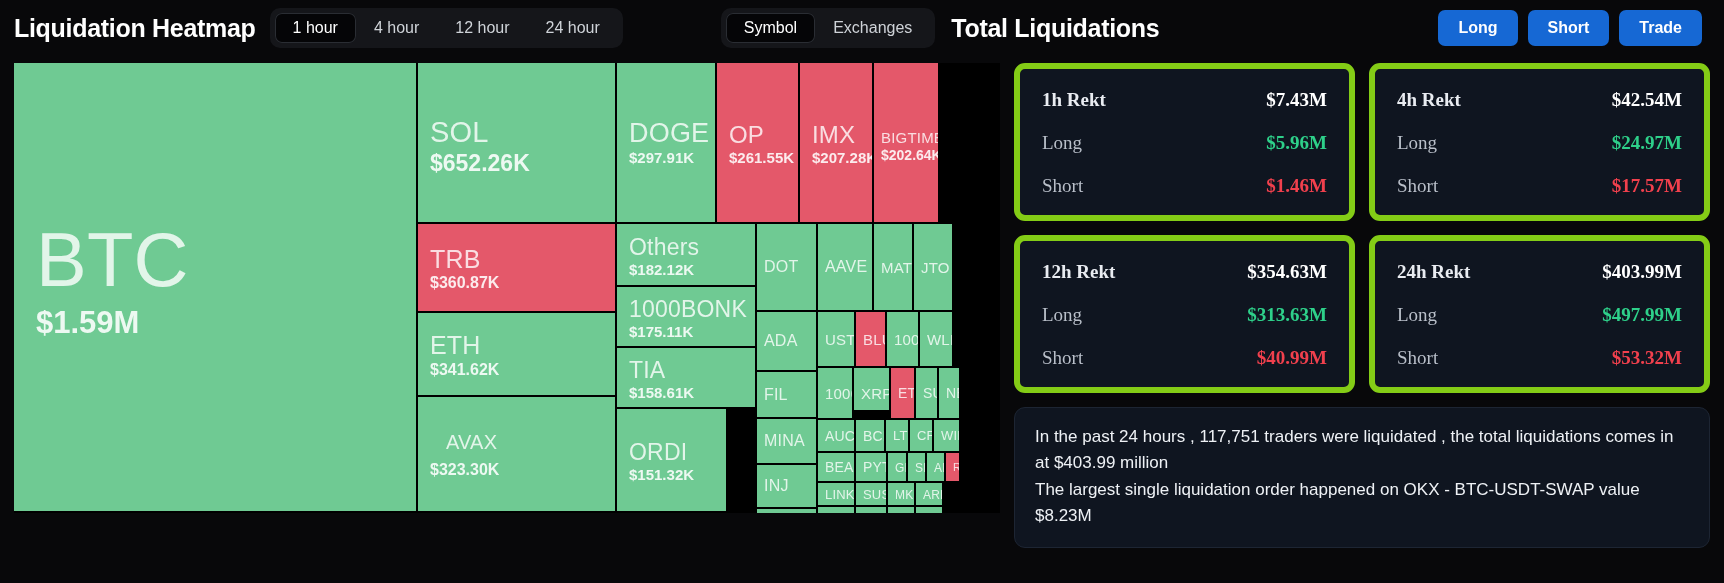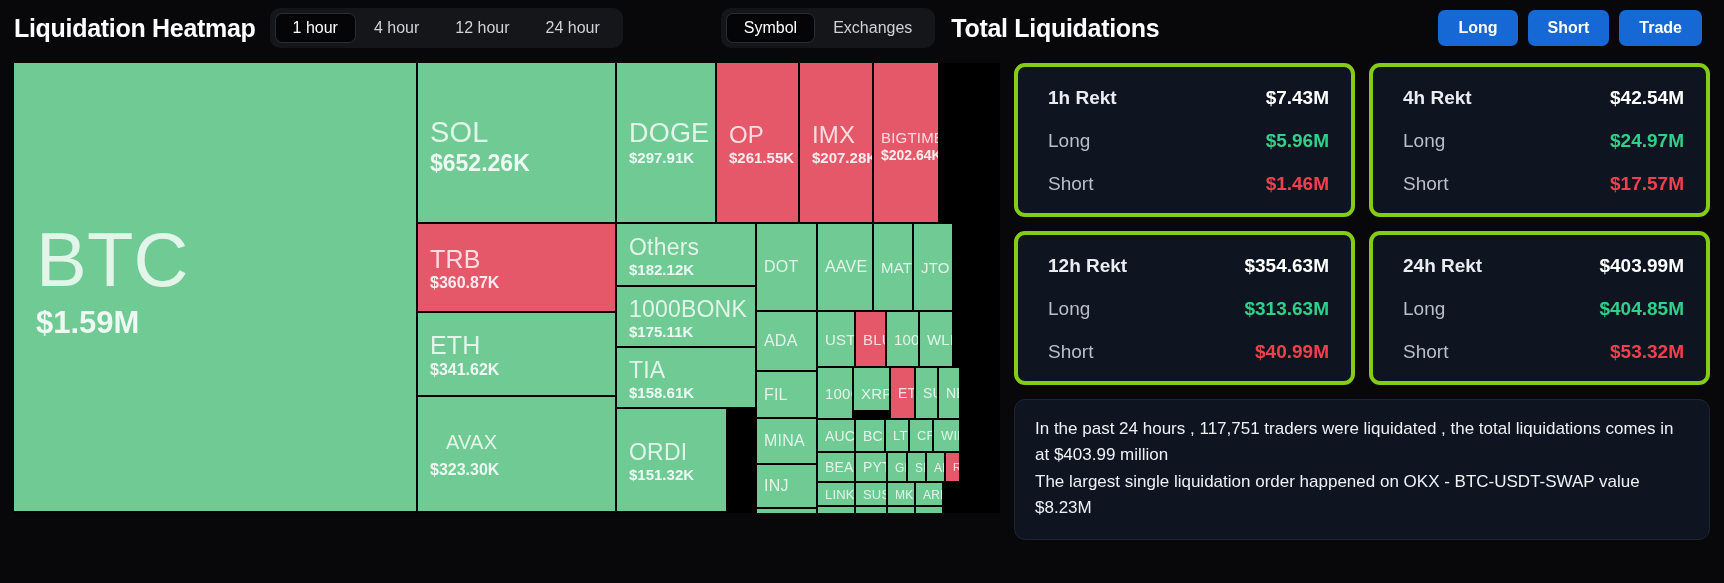--- a/index.html
+++ b/index.html
@@ -61,22 +61,23 @@
   }
   .tile .val {
     position:absolute; color:rgba(255,255,255,0.88); white-space:nowrap;
     font-weight:700;
   }
 
   
   .panel { position:absolute; left:1014px; top:7px; width:696px; height:513px; }
   .cards { display:grid; grid-template-columns:1fr 1fr; gap:14px; }
   .card {
-    background:#0f1520; border:4px solid #84cc16; border-radius:11px;
-    padding:20px 22px 18px 30px;
+    background:#0f1520; border:6px solid #84cc16; border-radius:11px;
+    padding:20px 22px 18px 22px;
+    font-family:Liberation Serif, serif;
   }
   .crow { display:flex; justify-content:space-between; align-items:baseline; }
   .crow + .crow { margin-top:21px; }
   .clabel { font-size:19px; font-weight:700; color:#e9ecf1; }
   .cval   { font-size:19px; font-weight:700; color:#ffffff; }
   .crow.sub .clabel { font-weight:400; color:#b9bfc9; font-size:19px; }
   .crow.sub .cval { font-weight:700; font-size:19px; }
   .green { color:#2ed08a; }
   .red   { color:#f1404d; }
 
@@ -325,21 +326,21 @@
               <span class="cval red">$40.99M</span>
             </div>
           </div>
           <div class="card">
             <div class="crow">
               <span class="clabel">24h Rekt</span>
               <span class="cval">$403.99M</span>
             </div>
             <div class="crow sub">
               <span class="clabel">Long</span>
-              <span class="cval green">$404.85M</span>
+              <span class="cval green">$497.99M</span>
             </div>
             <div class="crow sub">
               <span class="clabel">Short</span>
               <span class="cval red">$53.32M</span>
             </div>
           </div>
         </div>
 
       <div class="summary">
         <p>In the past 24 hours , 117,751 traders were liquidated , the total liquidations comes in at $403.99 million</p>

